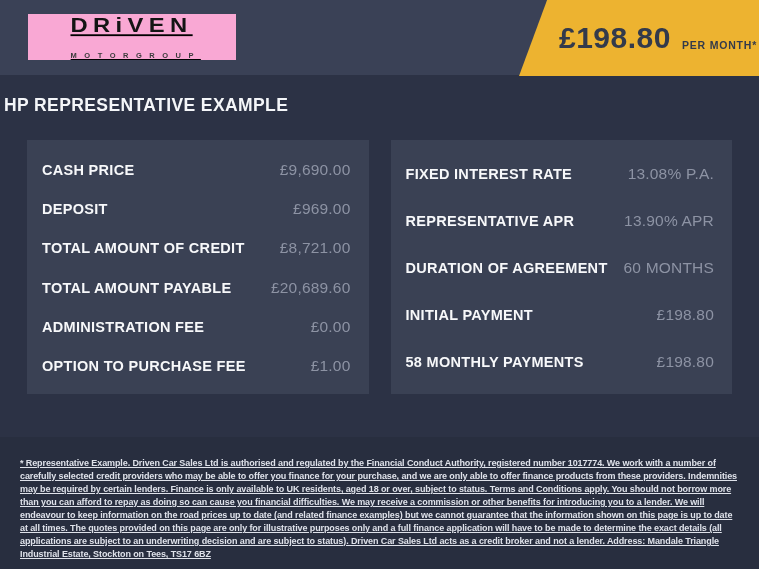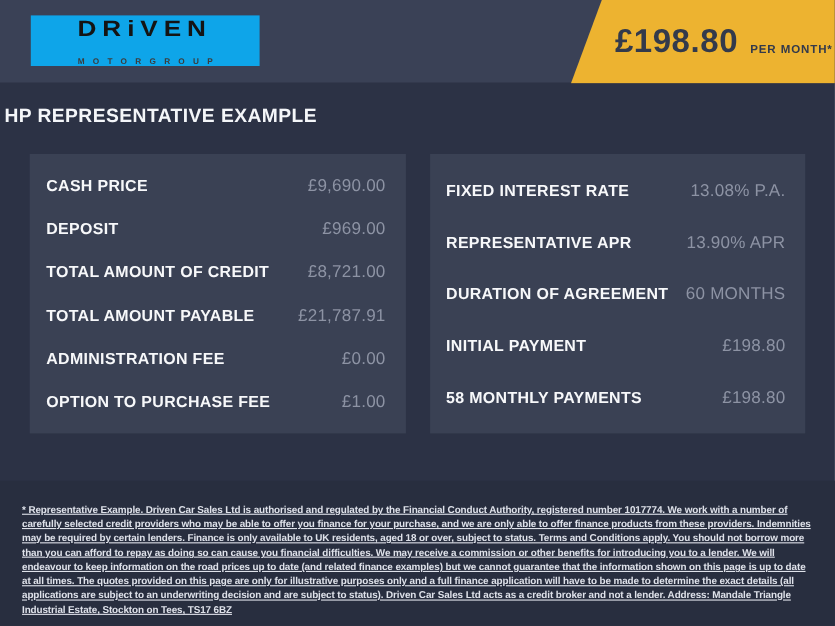--- a/index.html
+++ b/index.html
@@ -8,22 +8,22 @@
     background:#2C3245;
     font-family:"Liberation Sans", sans-serif;
   }
   
   .topbar {
     position:absolute; top:0; left:0; width:759px; height:75px;
     background:#3A4156;
   }
   .logo-box {
     position:absolute; left:28px; top:14px; width:208px; height:46px;
-    background:#0ea5e9;
-    display:flex; flex-direction:column; align-items:center; justify-content:center;
+    background:#f9a8d4;
+    display:flex; flex-direction:column; align-items:center; justify-content:center;text-decoration:underline;
   }
   .logo-word {
     font-size:22px; font-weight:800; color:#141414;
     letter-spacing:5px; line-height:22px;
     transform:scale(1.08,0.92); transform-origin:center;
     white-space:nowrap;
   }
   .logo-sub {
     margin-top:14px; font-size:7.5px; font-weight:bold; color:#3C3C3C;
     letter-spacing:7.5px; text-indent:7.5px; white-space:nowrap;
@@ -106,21 +106,21 @@
       <div class="finance-row">
         <span class="row-label">DEPOSIT</span>
         <span class="row-value">£969.00</span>
       </div>
       <div class="finance-row">
         <span class="row-label">TOTAL AMOUNT OF CREDIT</span>
         <span class="row-value">£8,721.00</span>
       </div>
       <div class="finance-row">
         <span class="row-label">TOTAL AMOUNT PAYABLE</span>
-        <span class="row-value">£21,787.91</span>
+        <span class="row-value">£20,689.60</span>
       </div>
       <div class="finance-row">
         <span class="row-label">ADMINISTRATION FEE</span>
         <span class="row-value">£0.00</span>
       </div>
       <div class="finance-row">
         <span class="row-label">OPTION TO PURCHASE FEE</span>
         <span class="row-value">£1.00</span>
       </div>
     </div>

